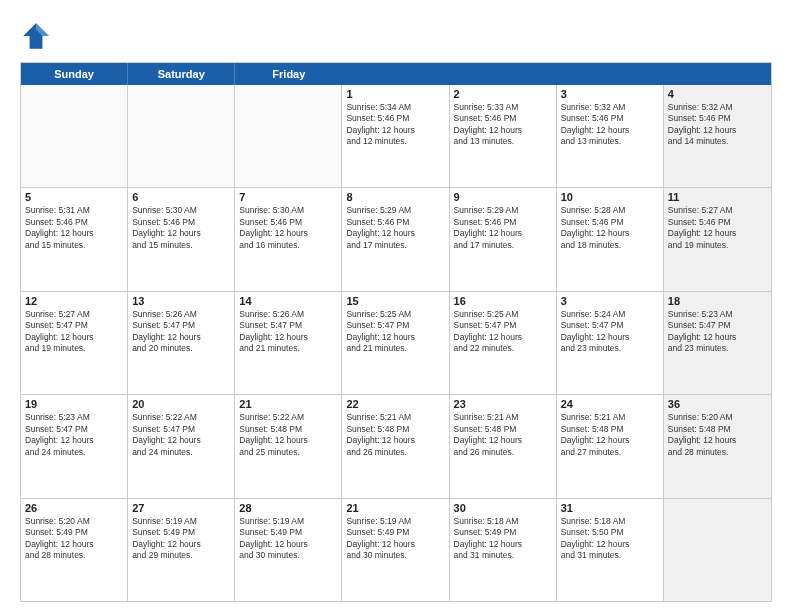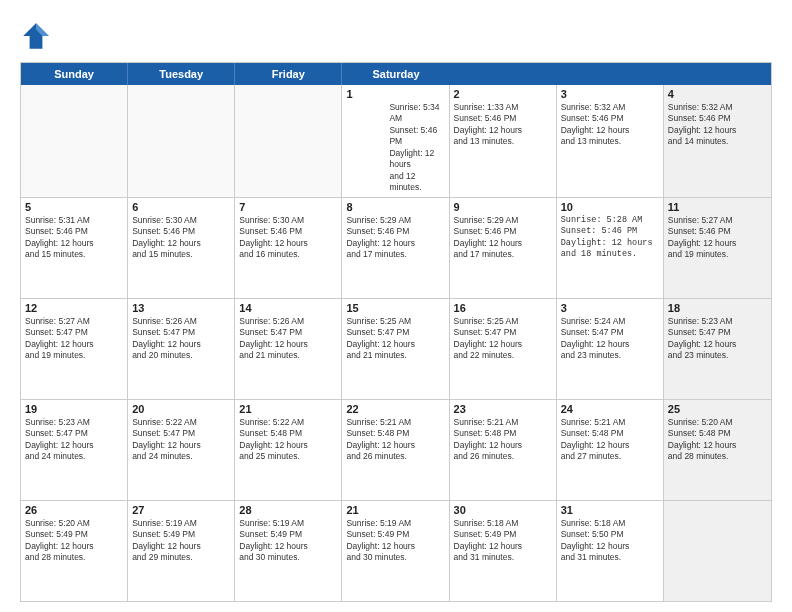--- a/index.html
+++ b/index.html
@@ -132,39 +132,38 @@
     </div>
     <div class="title-area">
       <div class="month-title"></div>
       <div class="subtitle"></div>
     </div>
   </div>
 
   <div class="calendar">
     <div class="cal-header">
     <div class="cal-header-cell">Sunday</div>
-        <div class="cal-header-cell">Tuesday</div>
+        <div class="cal-header-cell">Saturday</div>
         <div class="cal-header-cell">Friday</div>
-        <div class="cal-header-cell">Saturday</div>
       </div>
     <div class="cal-body">
     <div class="cal-row">
           <div class="cal-cell empty"></div>
           <div class="cal-cell empty"></div>
           <div class="cal-cell empty"></div>
           <div class="cal-cell">
             <div class="day-num">1</div>
-            <div class="cell-text" style="white-space: pre-line; margin-left: 43px;">Sunrise: 5:34 AM
+            <div class="cell-text" style="white-space: pre-line;">Sunrise: 5:34 AM
 Sunset: 5:46 PM
 Daylight: 12 hours
 and 12 minutes.</div>
           </div>
           <div class="cal-cell">
             <div class="day-num">2</div>
-            <div class="cell-text" style="white-space: pre-line;">Sunrise: 1:33 AM
+            <div class="cell-text" style="white-space: pre-line;">Sunrise: 5:33 AM
 Sunset: 5:46 PM
 Daylight: 12 hours
 and 13 minutes.</div>
           </div>
           <div class="cal-cell">
             <div class="day-num">3</div>
             <div class="cell-text" style="white-space: pre-line;">Sunrise: 5:32 AM
 Sunset: 5:46 PM
 Daylight: 12 hours
 and 13 minutes.</div>
@@ -208,21 +207,21 @@
           </div>
           <div class="cal-cell">
             <div class="day-num">9</div>
             <div class="cell-text" style="white-space: pre-line;">Sunrise: 5:29 AM
 Sunset: 5:46 PM
 Daylight: 12 hours
 and 17 minutes.</div>
           </div>
           <div class="cal-cell">
             <div class="day-num">10</div>
-            <div class="cell-text" style="white-space: pre-line; font-family: Liberation Mono, monospace;">Sunrise: 5:28 AM
+            <div class="cell-text" style="white-space: pre-line;">Sunrise: 5:28 AM
 Sunset: 5:46 PM
 Daylight: 12 hours
 and 18 minutes.</div>
           </div>
           <div class="cal-cell shaded">
             <div class="day-num">11</div>
             <div class="cell-text" style="white-space: pre-line;">Sunrise: 5:27 AM
 Sunset: 5:46 PM
 Daylight: 12 hours
 and 19 minutes.</div>
@@ -316,21 +315,21 @@
 and 26 minutes.</div>
           </div>
           <div class="cal-cell">
             <div class="day-num">24</div>
             <div class="cell-text" style="white-space: pre-line;">Sunrise: 5:21 AM
 Sunset: 5:48 PM
 Daylight: 12 hours
 and 27 minutes.</div>
           </div>
           <div class="cal-cell shaded">
-            <div class="day-num">25</div>
+            <div class="day-num">36</div>
             <div class="cell-text" style="white-space: pre-line;">Sunrise: 5:20 AM
 Sunset: 5:48 PM
 Daylight: 12 hours
 and 28 minutes.</div>
           </div>
         </div>
         <div class="cal-row">
           <div class="cal-cell">
             <div class="day-num">26</div>
             <div class="cell-text" style="white-space: pre-line;">Sunrise: 5:20 AM

